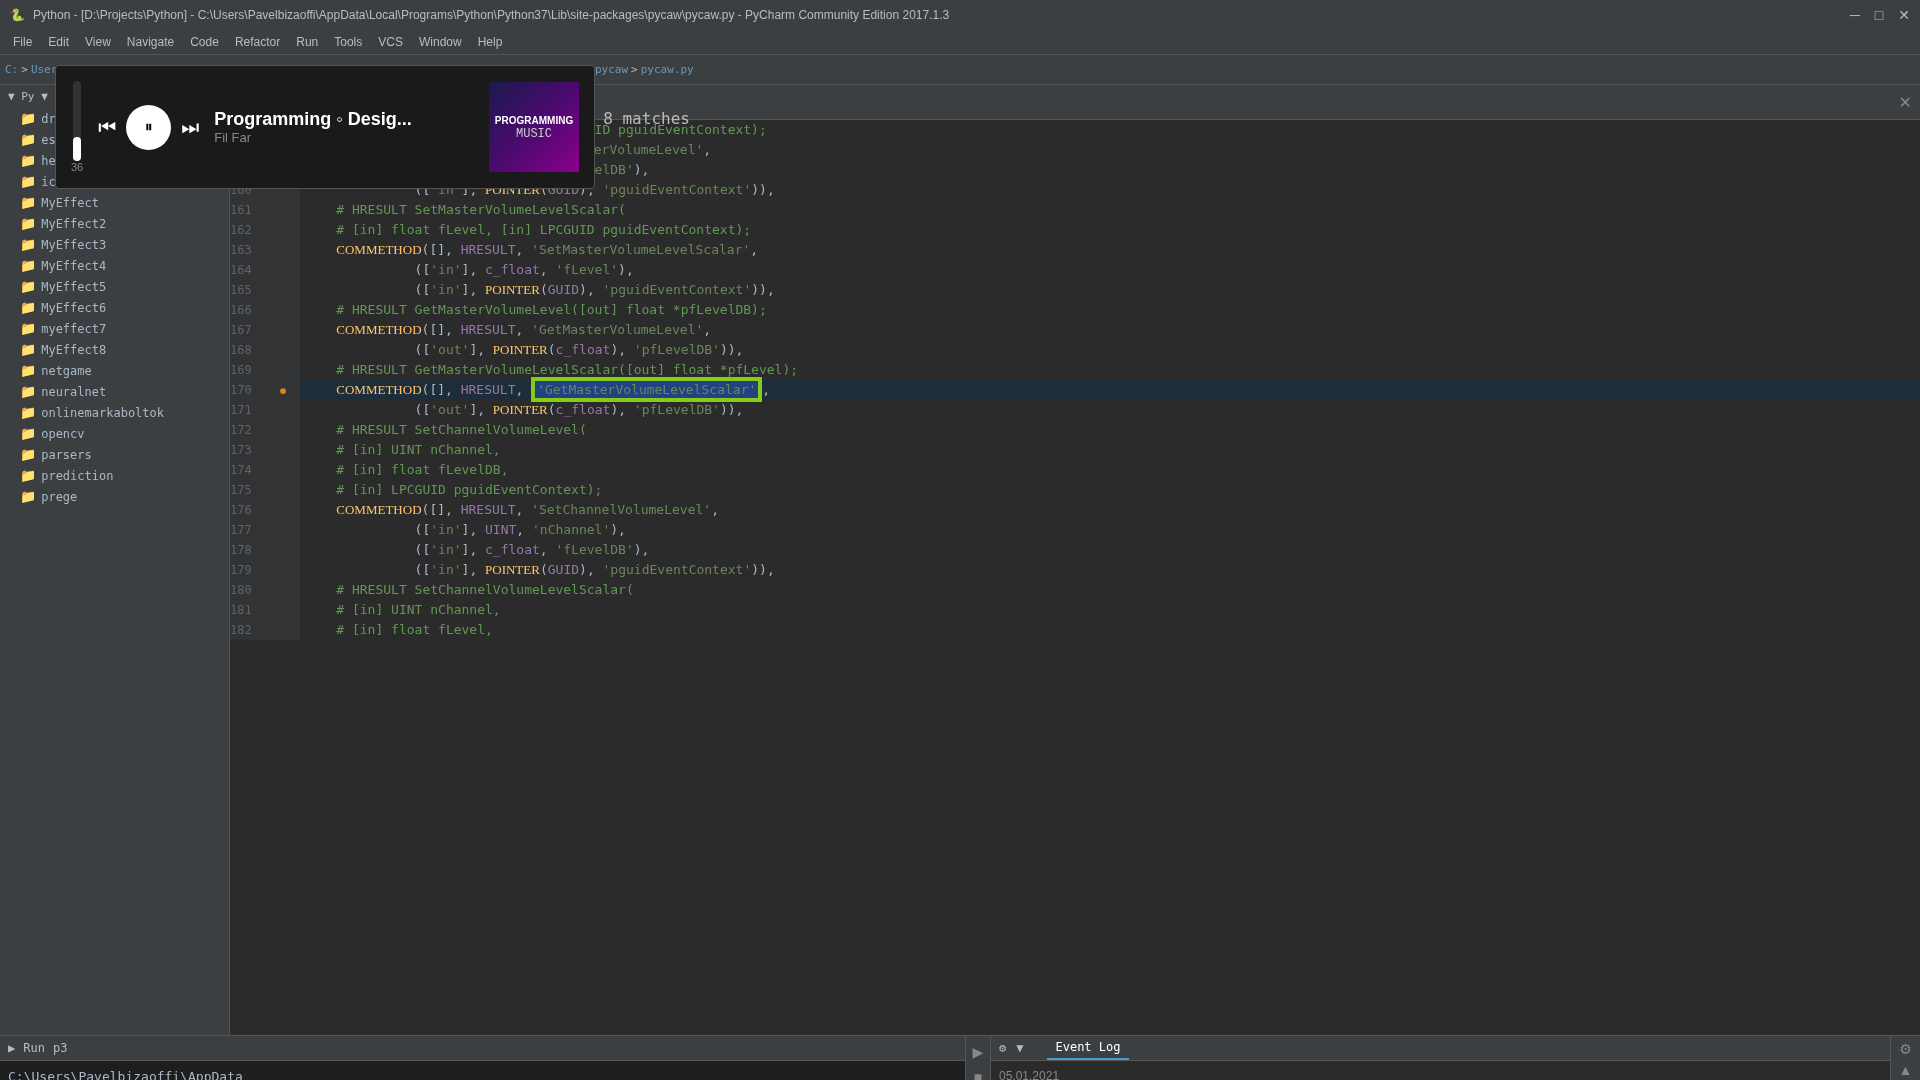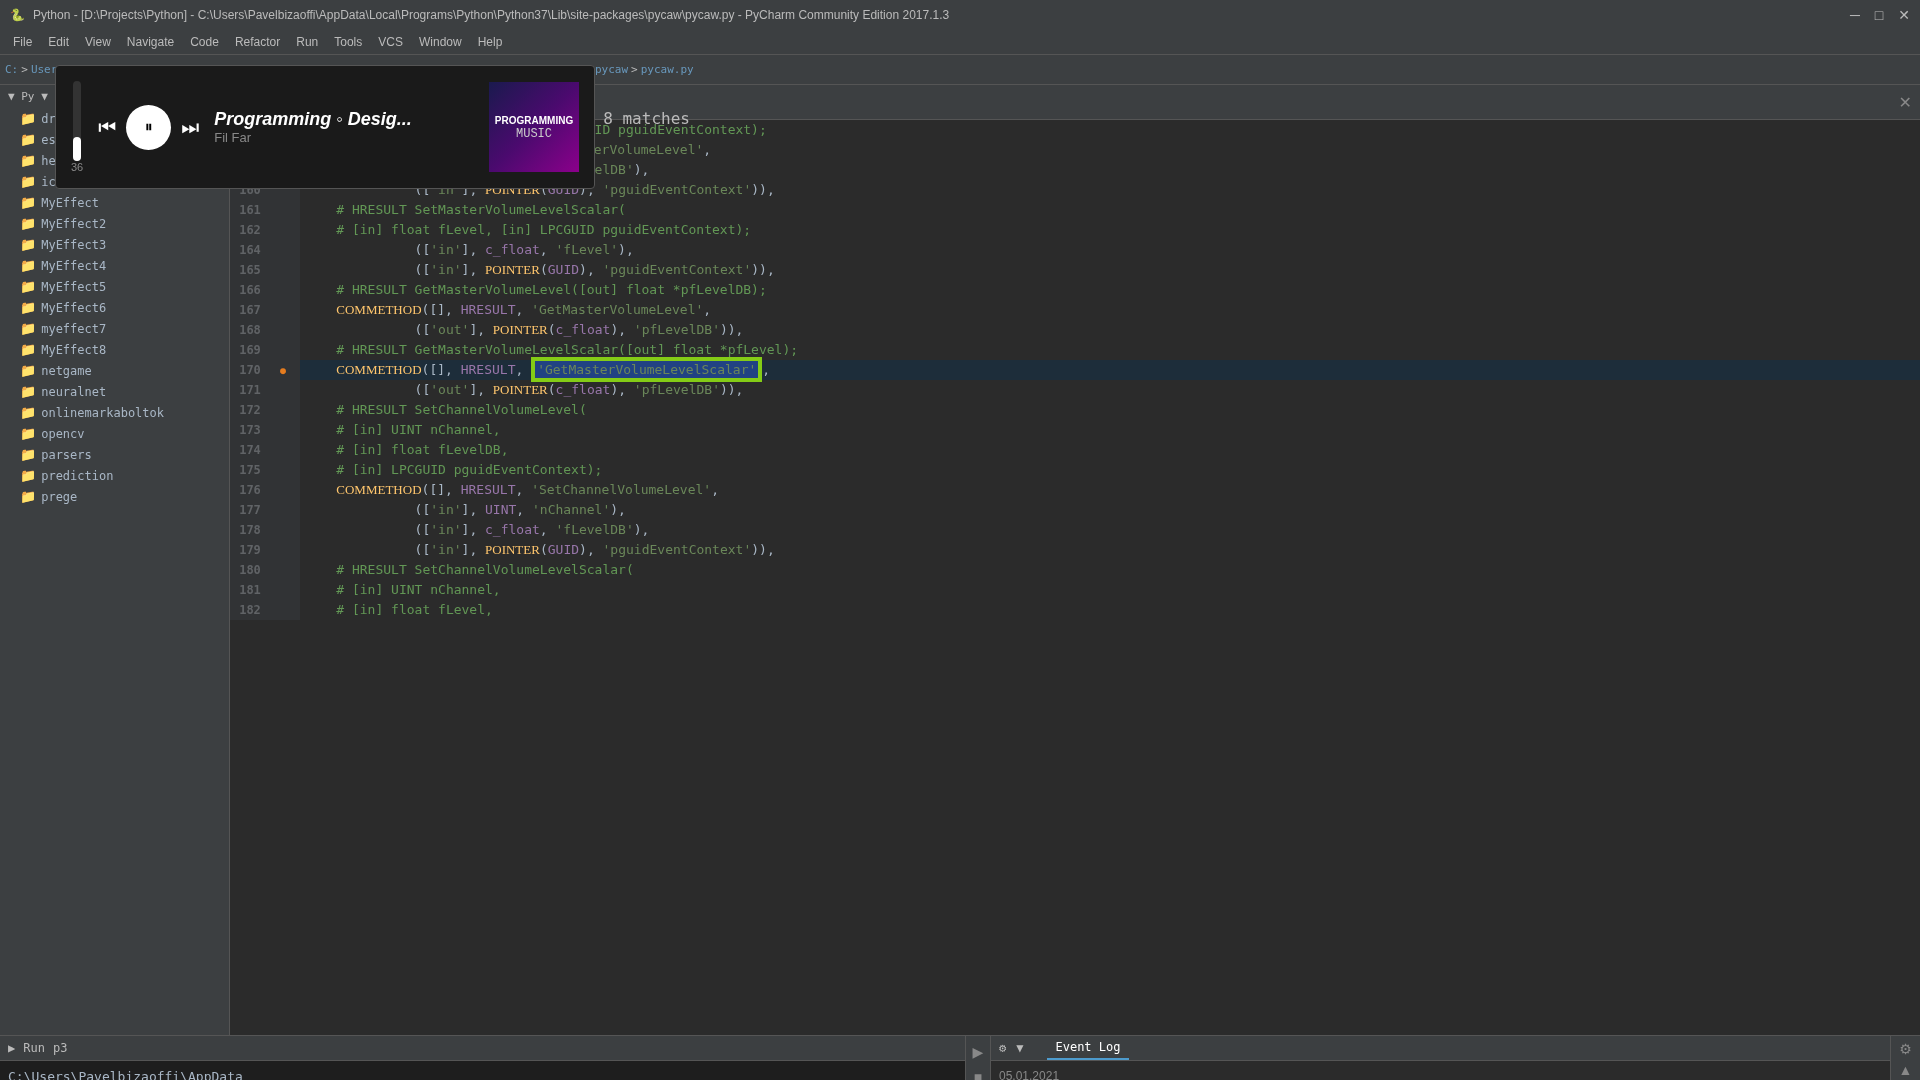--- a/index.html
+++ b/index.html
@@ -37,21 +37,21 @@
     .search-bar { background: #3c3f41; padding: 3px 8px; display: flex; align-items: center; gap: 0; border-bottom: 1px solid #555; height: 35px; }
     .search-btn { background: none; border: none; color: #888; cursor: pointer; padding: 2px 4px; font-size: 13px; }
     .search-option { display: flex; align-items: center; gap: 3px; font-size: 12px; color: #bbb; cursor: pointer; padding: 2px 6px; border-radius: 2px; border: 1px solid transparent; }
     .search-option input { cursor: pointer; }
     .match-count { color: #bbb; font-size: 16px; margin-left: 5px; margin-top: 32px; }
     .close-search { background: none; border: none; color: #888; cursor: pointer; font-size: 16px; margin-left: auto; }
 
     
     .code-content { flex: 1; overflow-y: auto; padding: 0; font-family: 'Consolas', monospace; font-size: 13px; line-height: 1.5; }
     .code-line { display: flex; min-height: 20px; }
-    .line-number { width: 50px; text-align: center; padding-right: 10px; color: #606366; font-size: 12px; user-select: none; background: #313335; flex-shrink: 0; padding-top: 1px; font-weight: bold; }
+    .line-number { width: 50px; text-align: left; padding-right: 10px; color: #606366; font-size: 12px; user-select: none; background: #313335; flex-shrink: 0; padding-top: 1px; }
     .line-gutter { width: 20px; flex-shrink: 0; background: #313335; }
     .line-content { padding-left: 5px; white-space: pre; flex: 1; }
     .str { color: #6a8759; }
     .cm { color: #629755; }
     .fn { color: #ffc66d; font-family: Liberation Serif, serif; }
     .var { color: #9876aa; }
     .op { color: #a9b7c6; }
 
     
     .bottom-panel { height: 250px; background: #2b2b2b; border-top: 1px solid #555; display: flex; }
@@ -70,21 +70,21 @@
     .event-date { color: #888; font-size: 12px; margin-bottom: 5px; font-family: Arial, sans-serif; }
     .event-sidebar { width: 30px; background: #3c3f41; border-left: 1px solid #555; display: flex; flex-direction: column; align-items: center; padding: 5px 0; gap: 5px; }
     .event-side-btn { background: none; border: none; color: #888; cursor: pointer; font-size: 14px; }
 
     
     .music-player { position: absolute; top: 65px; left: 55px; background: #1a1a1a; border-radius: 4px; padding: 15px; display: flex; align-items: center; gap: 15px; width: 540px; z-index: 100; border: 1px solid #555; }
     .music-controls { display: flex; gap: 10px; align-items: center; }
     .ctrl-btn { background: none; border: none; color: white; cursor: pointer; font-size: 20px; }
     .ctrl-btn-main { background: white; border: none; color: black; cursor: pointer; width: 45px; height: 45px; border-radius: 50%; font-size: 16px; display: flex; align-items: center; justify-content: center; }
     .music-info { flex: 1; }
-    .music-title { color: white; font-size: 18px; font-family: Arial, sans-serif; font-weight: bold; font-style: italic; }
+    .music-title { color: white; font-size: 18px; font-family: Arial, sans-serif; font-weight: bold; }
     .music-artist { color: #888; font-size: 13px; font-family: Arial, sans-serif; }
     .music-volume { display: flex; flex-direction: column; align-items: center; }
     .volume-bar { width: 8px; height: 80px; background: #333; border-radius: 4px; position: relative; }
     .volume-fill { position: absolute; bottom: 0; width: 100%; background: white; border-radius: 4px; height: 30%; }
     .album-art { width: 90px; height: 90px; background: linear-gradient(135deg, #1a1a4e, #4a0a6e, #8b008b); border-radius: 0; display: flex; flex-direction: column; align-items: center; justify-content: center; }
     .album-text { color: white; font-size: 10px; font-family: Arial, sans-serif; text-align: center; font-weight: bold; line-height: 1.3; }
     .album-sub { color: #ccc; font-size: 12px; font-family: Liberation Mono, monospace; text-align: center; }
 
     
     ::-webkit-scrollbar { width: 8px; height: 8px; }
@@ -234,20 +234,25 @@
         <div class="line-gutter"></div>
         <div class="line-content"><span class="cm">    # HRESULT SetMasterVolumeLevelScalar(</span></div>
       </div>
 
       <div class="code-line">
         <div class="line-number">162</div>
         <div class="line-gutter"></div>
         <div class="line-content"><span class="cm">    # [in] float fLevel, [in] LPCGUID pguidEventContext);</span></div>
       </div>
 
+      <div class="code-line">
+        <div class="line-number">163</div>
+        <div class="line-gutter"></div>
+        <div class="line-content">    <span class="fn">COMMETHOD</span>(<span class="op">[]</span>, <span class="var">HRESULT</span>, <span class="str">'SetMasterVolumeLevelScalar'</span>,</div>
+      </div>
 
       <div class="code-line">
         <div class="line-number">164</div>
         <div class="line-gutter"></div>
         <div class="line-content">              (<span class="op">[</span><span class="str">'in'</span><span class="op">]</span>, <span class="var">c_float</span>, <span class="str">'fLevel'</span>),</div>
       </div>
 
       <div class="code-line">
         <div class="line-number">165</div>
         <div class="line-gutter"></div>

